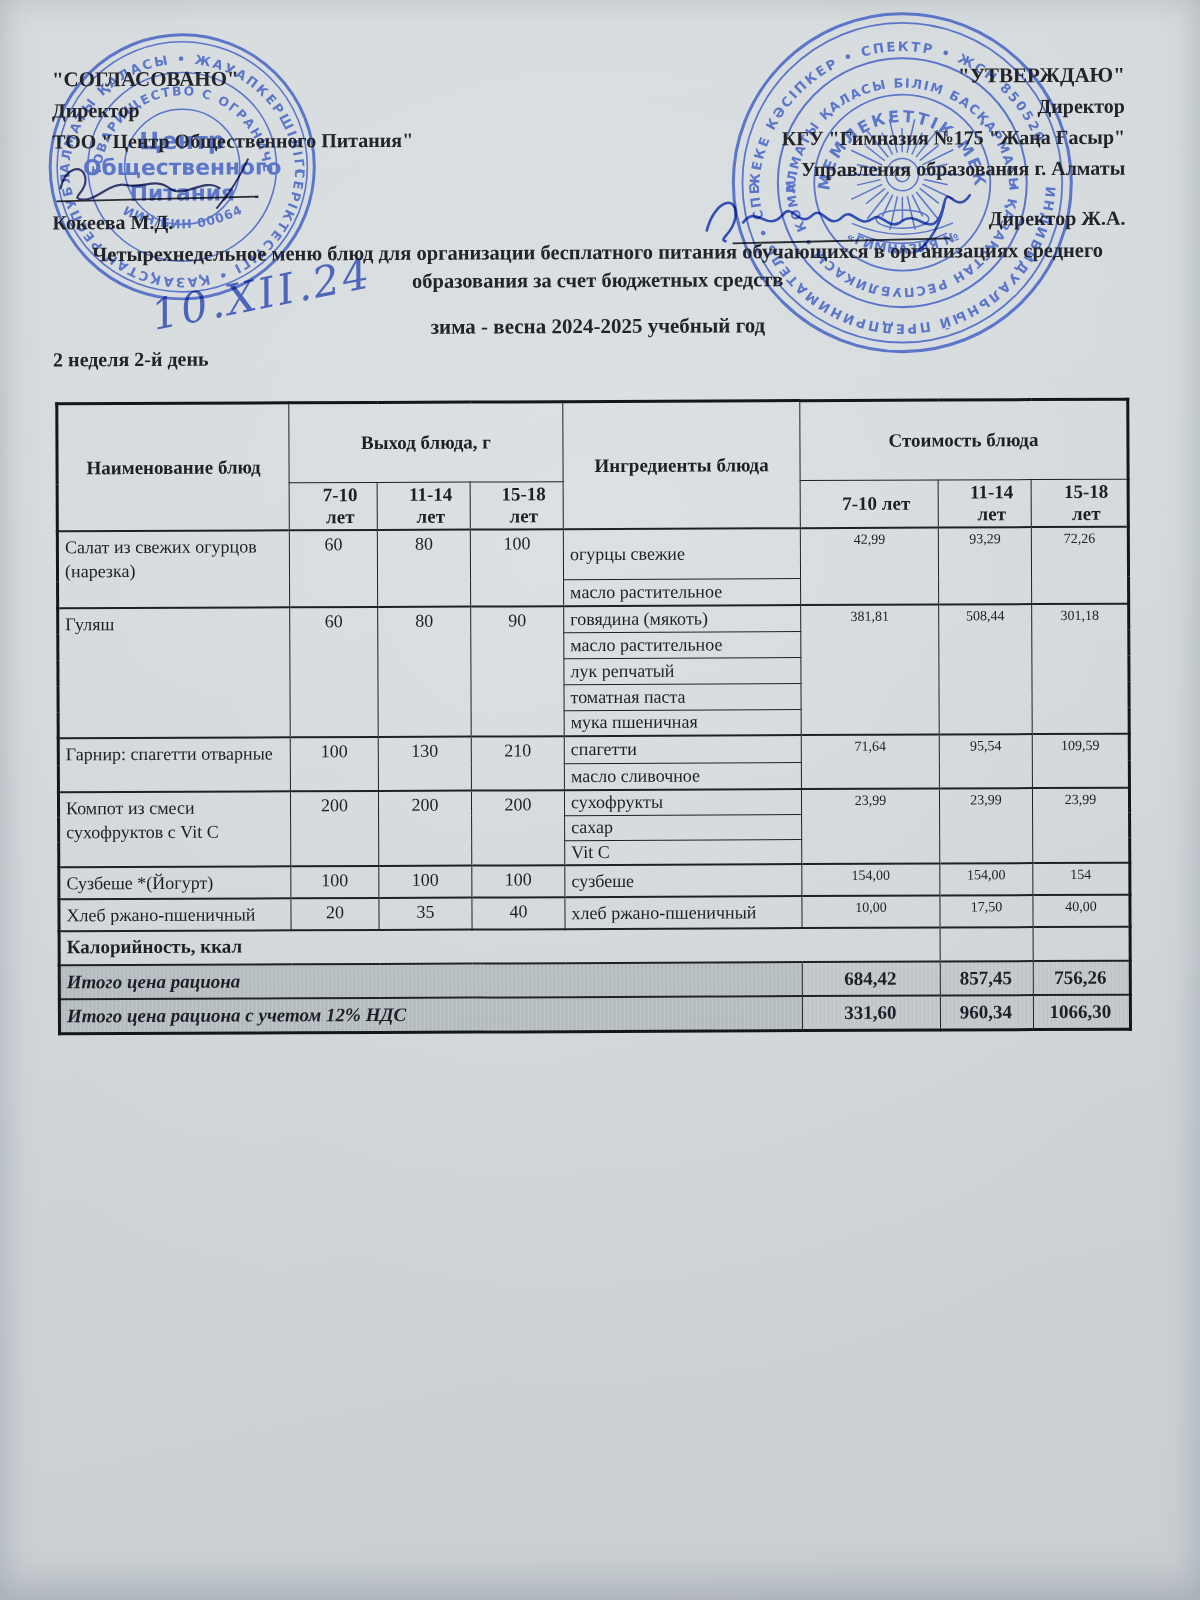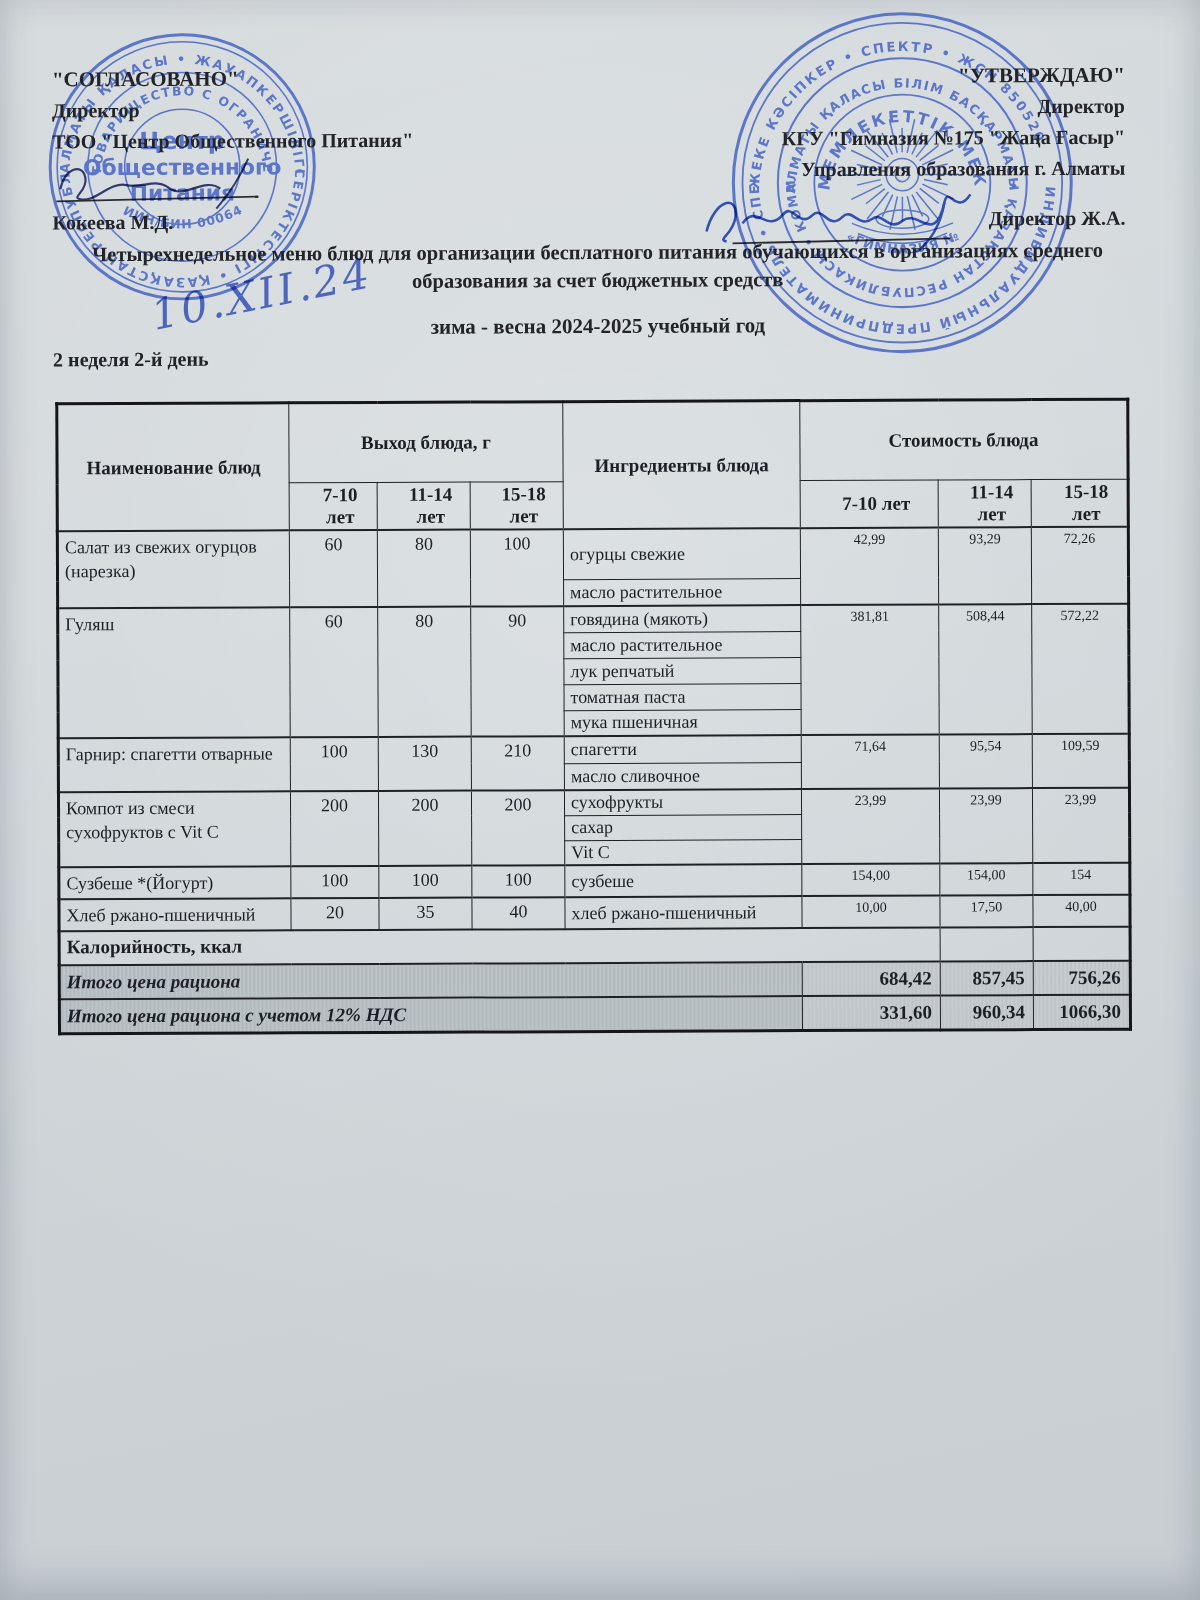--- a/index.html
+++ b/index.html
@@ -59,21 +59,21 @@
   .menu td.cost{text-align:center;vertical-align:top;font-size:14px;padding-top:3px;}
   .menu tr.first-sub td{border-top-width:2.2px;}
   .menu tr.cal-row td{font-weight:bold;font-size:19px;border-top-width:2.4px;height:28px;}
   .menu tr.total-row td{
     font-weight:bold;font-style:italic;font-size:19px;height:30px;
     background:
       repeating-linear-gradient(90deg, rgba(40,45,50,0.07) 0 2px, rgba(0,0,0,0) 2px 4px),
       #bdc4c8;
     border-top-width:2.2px;
   }
-  .menu tr.total-row td.val{font-style:normal;text-align:right;padding-right:8px;
+  .menu tr.total-row td.val{font-style:normal;text-align:center;padding-right:8px;
     background:
       repeating-linear-gradient(90deg, rgba(40,45,50,0.05) 0 2px, rgba(0,0,0,0) 2px 4px),
       #c6cccf;}
 
   
   .stamp{position:absolute;mix-blend-mode:multiply;opacity:.88;}
   .stamp text{fill:#4a67c6;}
   .stamp .thin{stroke:#4a67c6;fill:none;}
   .arc1{font-family:"DejaVu Sans",sans-serif;font-size:13px;font-weight:bold;letter-spacing:2.2px;}
   .arc2{font-family:"DejaVu Sans",sans-serif;font-size:12.5px;font-weight:bold;letter-spacing:1.6px;}
@@ -244,21 +244,21 @@
             <td class="ing">масло растительное</td>
           </tr>
           <tr class="first-sub" style="height: 26px;">
             <td class="name" rowspan="5">Гуляш</td>
             <td class="weight" rowspan="5">60</td>
             <td class="weight" rowspan="5">80</td>
             <td class="weight" rowspan="5">90</td>
             <td class="ing">говядина (мякоть)</td>
             <td class="cost" rowspan="5">381,81</td>
             <td class="cost" rowspan="5">508,44</td>
-            <td class="cost" rowspan="5">572,22</td>
+            <td class="cost" rowspan="5">301,18</td>
           </tr>
           <tr style="height: 26px;">
             <td class="ing">масло растительное</td>
           </tr>
           <tr style="height: 26px;">
             <td class="ing">лук репчатый</td>
           </tr>
           <tr style="height: 26px;">
             <td class="ing">томатная паста</td>
           </tr>

